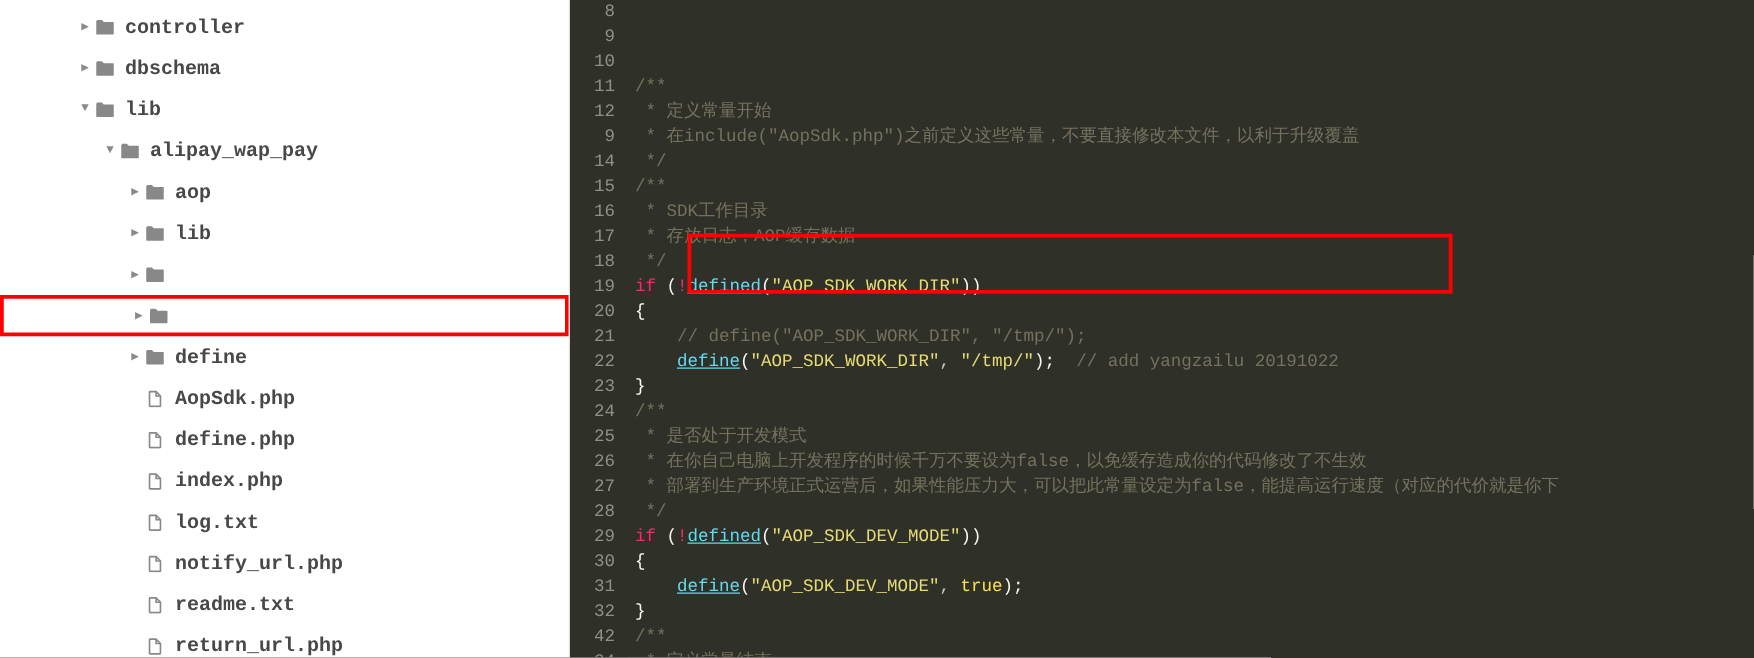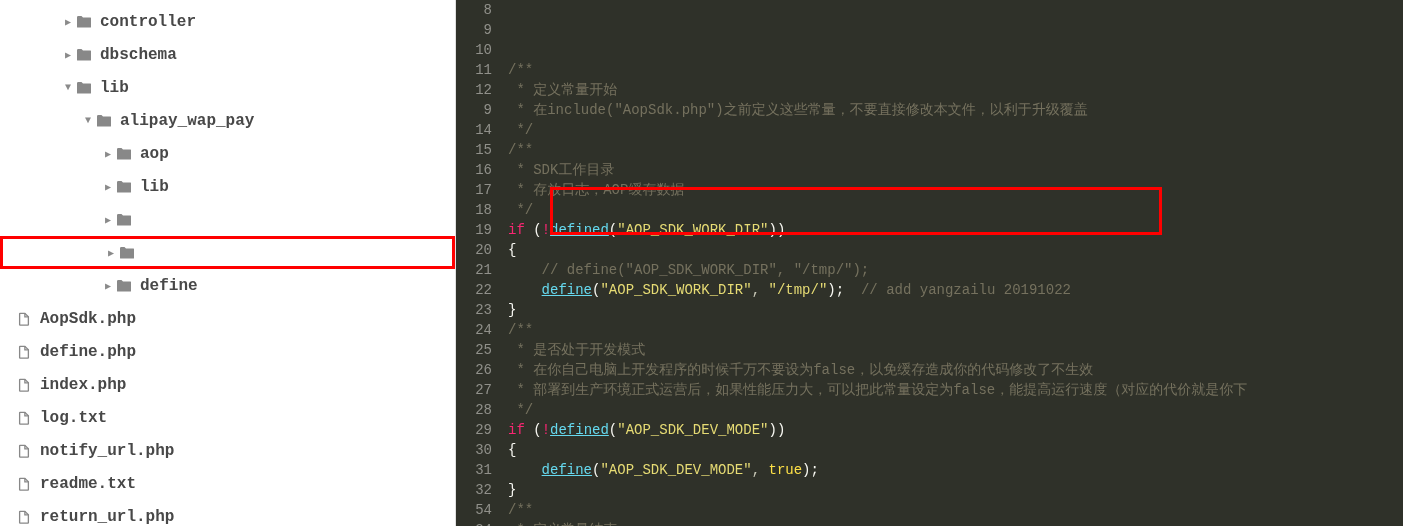--- a/index.html
+++ b/index.html
@@ -8,21 +8,21 @@
 
 .sidebar { width: 456px; background: #fff; overflow: hidden; border-right: 1px solid #e0e0e0; }
 .tree-item { display: flex; align-items: center; height: 33px; cursor: pointer; color: #555; }
 .tree-chevron { width: 16px; display: inline-flex; justify-content: center; align-items: center; color: #8a8a8a; font-size: 10px; }
 .tree-icon { width: 16px; height: 16px; margin-right: 8px; display: inline-flex; align-items: center; justify-content: center; }
 .tree-label { flex: 1; font-size: 16px; color: #484848; font-weight: bold; }
 .indent-0 { padding-left: 40px; }
 .indent-1 { padding-left: 60px; }
 .indent-2 { padding-left: 80px; }
 .indent-3 { padding-left: 100px; }
-.indent-4 { }
+.indent-4 { padding-left: 100px; }
 
 .highlight-red { border: 3px solid #ff0000; }
 
 
 .folder-icon svg { fill: #888; }
 .file-icon svg { fill: none; stroke: #888; stroke-width: 1.5px; }
 
 
 .editor { flex: 1; background: #2f3129; display: flex; color: #c9c9b8; line-height: 20px; font-size: 14px; overflow: hidden; }
 .gutter { width: 46px; background: #2f3129; text-align: right; padding-right: 10px; color: #90908a; user-select: none; flex-shrink: 0; }
@@ -218,19 +218,19 @@
       <div class="gutter-line">23</div>
       <div class="gutter-line">24</div>
       <div class="gutter-line">25</div>
       <div class="gutter-line">26</div>
       <div class="gutter-line">27</div>
       <div class="gutter-line">28</div>
       <div class="gutter-line">29</div>
       <div class="gutter-line">30</div>
       <div class="gutter-line">31</div>
       <div class="gutter-line">32</div>
-      <div class="gutter-line">54</div>
+      <div class="gutter-line">42</div>
       <div class="gutter-line">34</div>
     </div>
   <div class="code" id="code-area">
     <div class="red-box"></div>
   <div class="code-line"><span class="tok-comment">/**</span></div><div class="code-line"><span> </span><span class="tok-comment">* 定义常量开始</span></div><div class="code-line"><span> </span><span class="tok-comment">* 在include("AopSdk.php")之前定义这些常量，不要直接修改本文件，以利于升级覆盖</span></div><div class="code-line"><span> </span><span class="tok-comment">*/</span></div><div class="code-line"><span class="tok-comment">/**</span></div><div class="code-line"><span> </span><span class="tok-comment">* SDK工作目录</span></div><div class="code-line"><span> </span><span class="tok-comment">* 存放日志，AOP缓存数据</span></div><div class="code-line"><span> </span><span class="tok-comment">*/</span></div><div class="code-line"><span class="tok-keyword">if</span><span> </span><span class="tok-bracket">(</span><span class="tok-op">!</span><span class="tok-func">defined</span><span class="tok-bracket">(</span><span class="tok-string">"AOP_SDK_WORK_DIR"</span><span class="tok-bracket">))</span></div><div class="code-line"><span class="tok-bracket">{</span></div><div class="code-line"><span>    </span><span class="tok-comment">// define("AOP_SDK_WORK_DIR", "/tmp/");</span></div><div class="code-line"><span>    </span><span class="tok-func">define</span><span class="tok-bracket">(</span><span class="tok-string">"AOP_SDK_WORK_DIR"</span><span>, </span><span class="tok-string">"/tmp/"</span><span class="tok-bracket">);</span><span>  </span><span class="tok-comment">// add yangzailu 20191022</span></div><div class="code-line"><span class="tok-bracket">}</span></div><div class="code-line"><span class="tok-comment">/**</span></div><div class="code-line"><span> </span><span class="tok-comment">* 是否处于开发模式</span></div><div class="code-line"><span> </span><span class="tok-comment">* 在你自己电脑上开发程序的时候千万不要设为false，以免缓存造成你的代码修改了不生效</span></div><div class="code-line"><span> </span><span class="tok-comment">* 部署到生产环境正式运营后，如果性能压力大，可以把此常量设定为false，能提高运行速度（对应的代价就是你下</span></div><div class="code-line"><span> </span><span class="tok-comment">*/</span></div><div class="code-line"><span class="tok-keyword">if</span><span> </span><span class="tok-bracket">(</span><span class="tok-op">!</span><span class="tok-func">defined</span><span class="tok-bracket">(</span><span class="tok-string">"AOP_SDK_DEV_MODE"</span><span class="tok-bracket">))</span></div><div class="code-line"><span class="tok-bracket">{</span></div><div class="code-line"><span>    </span><span class="tok-func">define</span><span class="tok-bracket">(</span><span class="tok-string">"AOP_SDK_DEV_MODE"</span><span>, </span><span class="tok-const">true</span><span class="tok-bracket">);</span></div><div class="code-line"><span class="tok-bracket">}</span></div><div class="code-line"><span class="tok-comment">/**</span></div><div class="code-line"><span> </span><span class="tok-comment">* 定义常量结束</span></div></div>
 </div>
 
 </body></html>

